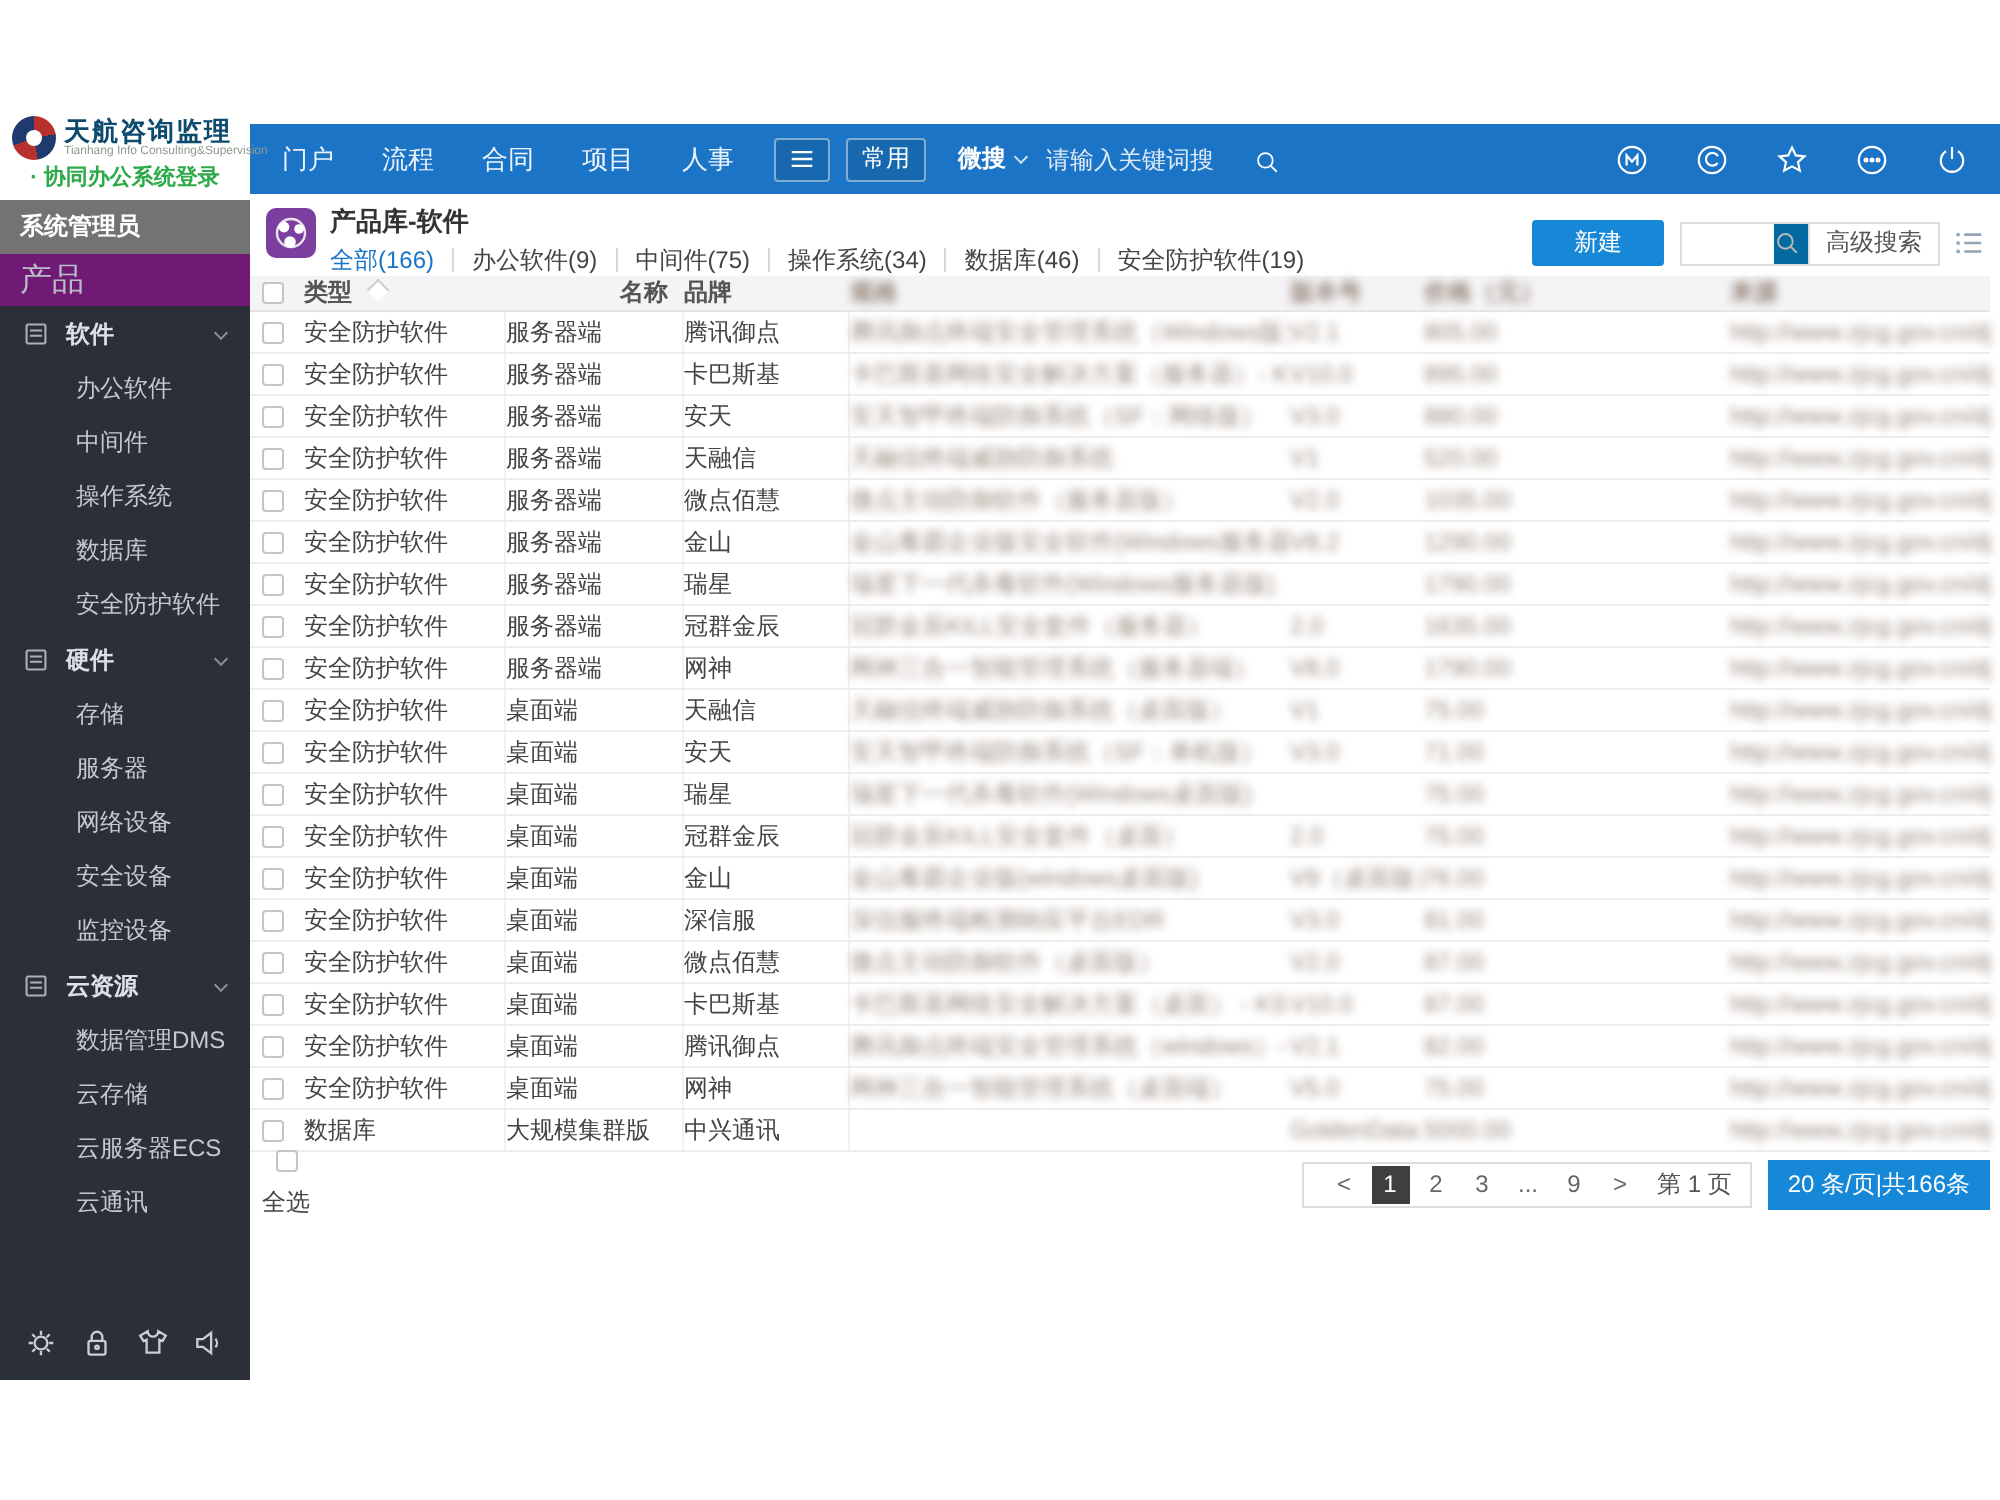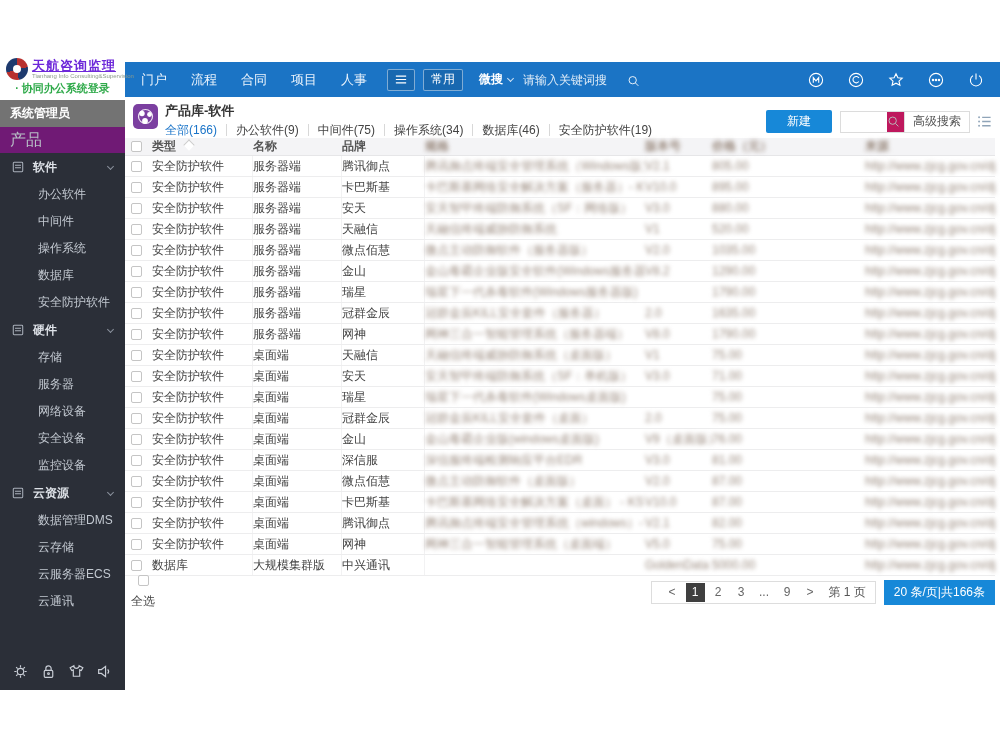--- a/index.html
+++ b/index.html
@@ -6,21 +6,21 @@
   html,body { width:1000px; height:750px; background:#fff; font-family:"Liberation Sans","DejaVu Sans",sans-serif; overflow:hidden; }
   .canvas { position:relative; width:1000px; height:750px; background:#fff; }
 
   
   .logo-area { position:absolute; left:0; top:55px; width:125px; height:45px; background:#fff; z-index:3; }
   .logo-row { display:flex; align-items:center; padding:3px 0 0 6px; }
   .logo-mark { width:22px; height:22px; border-radius:50%; flex:0 0 auto; position:relative;
     background:conic-gradient(#b8312f 0 80deg,#1e3a6e 80deg 170deg,#b8312f 170deg 250deg,#1e3a6e 250deg 360deg); }
   .logo-mark::after { content:''; position:absolute; left:7px; top:7px; width:8px; height:8px; background:#fff; border-radius:50%; }
   .logo-texts { margin-left:4px; line-height:1.1; }
-  .logo-title { font-size:13px; font-weight:bold; color:#6d28d9; letter-spacing:1px; white-space:nowrap;text-decoration:underline; }
+  .logo-title { font-size:13px; font-weight:bold; color:#0c4a6e; letter-spacing:1px; white-space:nowrap; }
   .logo-subtitle { font-size:6px; color:#8d9c8b; white-space:nowrap; }
   .login-link { font-size:11px; color:#2faa4a; font-weight:bold; text-align:center; margin-top:1px; cursor:pointer; }
 
   
   .blue-header { position:absolute; left:125px; top:62px; width:875px; height:35px; background:#1b74c5; display:flex; align-items:center; color:#fff; z-index:2; }
   .nav { display:flex; align-items:center; padding-left:4px; }
   .nav-item { font-size:13px; color:#eaf3fc; padding:0 12px; cursor:pointer; white-space:nowrap; }
   .nav-btn { display:flex; align-items:center; height:22px; border:1px solid rgba(255,255,255,.45); background:rgba(0,0,0,.10); margin-left:8px; padding:0 7px; font-size:12px; border-radius:2px; cursor:pointer; }
   .search-area { display:flex; align-items:center; margin-left:16px; font-size:12px; }
   .search-cat { display:flex; align-items:center; cursor:pointer; font-weight:bold; }
@@ -51,35 +51,35 @@
   .app-icon { width:25px; height:25px; flex:0 0 auto; display:flex; }
   .title-texts { margin-left:7px; }
   .page-title { font-size:13px; font-weight:bold; color:#333; line-height:14px; }
   .tabs { display:flex; align-items:center; margin-top:5px; font-size:12px; height:14px; }
   .tab { color:#444; cursor:pointer; position:relative; white-space:nowrap; }
   .tab.active { color:#1a74c8; }
   .tab.active::after { content:''; position:absolute; left:20px; bottom:-10px; width:7px; height:7px; background:#fff; border-left:1px solid #ccc; border-top:1px solid #ccc; transform:rotate(45deg); z-index:4; }
   .tab-sep { width:1px; height:12px; background:#d8d8d8; margin:0 9px; }
   .toolbar { position:absolute; right:8px; top:13px; display:flex; align-items:center; }
   .btn-new { background:#1788d8; color:#fff; font-size:12px; padding:3px 21px; border-radius:2px; cursor:pointer; }
-  .adv { display:flex; align-items:stretch; border:1px solid #dcdcdc; height:22px; margin-left:8px; background:#be185d; }
+  .adv { display:flex; align-items:stretch; border:1px solid #dcdcdc; height:22px; margin-left:8px; background:#0369a1; }
   .adv input { border:none; outline:none; width:46px; font-size:12px; padding:0 4px; }
   .mag { display:flex; align-items:center; padding-right:4px; }
   .mag svg { width:13px; height:13px; stroke:#b9b9b9; fill:none; stroke-width:1.2; }
   .btn-adv { display:flex; align-items:center; font-size:12px; color:#555; padding:0 8px; border-left:1px solid #dcdcdc; background:#fff; cursor:pointer; white-space:nowrap; }
   .list-toggle { margin-left:7px; display:flex; cursor:pointer; }
   .list-toggle svg { width:15px; height:15px; stroke:#8fa4b8; fill:#8fa4b8; stroke-width:1.4; }
 
   
   .table { position:absolute; left:0; right:5px; top:41px; }
   .thead { display:flex; height:18px; background:#f4f4f6; align-items:center; font-size:12px; color:#555; font-weight:bold; border-bottom:1px solid #e6e6e8; }
   .trow { display:flex; height:21px; align-items:center; font-size:12px; color:#444; border-bottom:1px solid #ededee; background:#fff; }
   .c0 { width:27px; display:flex; padding-left:6px; flex:0 0 auto; }
   .c1 { width:101px; flex:0 0 auto;font-family:Liberation Mono, monospace; }
-  .c2 { width:89px; flex:0 0 auto; }
+  .c2 { width:89px; flex:0 0 auto;text-align:right; }
   .c3 { width:83px; flex:0 0 auto; }
   .c4 { width:220px; flex:0 0 auto; }
   .c5 { width:67px; flex:0 0 auto; }
   .c6 { width:153px; flex:0 0 auto; }
   .c7 { flex:1; min-width:0; }
   .cell { overflow:hidden; white-space:nowrap; text-overflow:clip; padding-right:8px; }
   .trow .c1, .trow .c2, .trow .c3 { border-right:1px solid #f2f2f3; align-self:stretch; display:flex; align-items:center; }
   .blur { filter:blur(2px); color:#9a8a7e; }
   .cb { width:11px; height:11px; border:1px solid #c5c5c5; border-radius:2px; background:#fff; cursor:pointer; flex:0 0 auto; }
 

